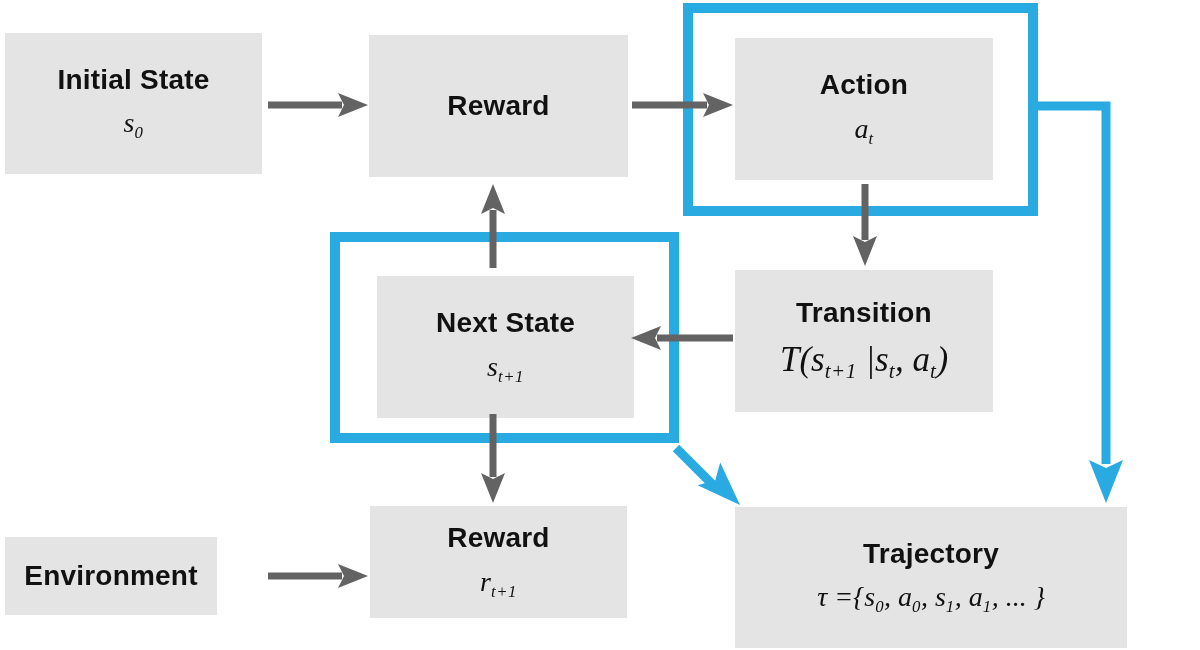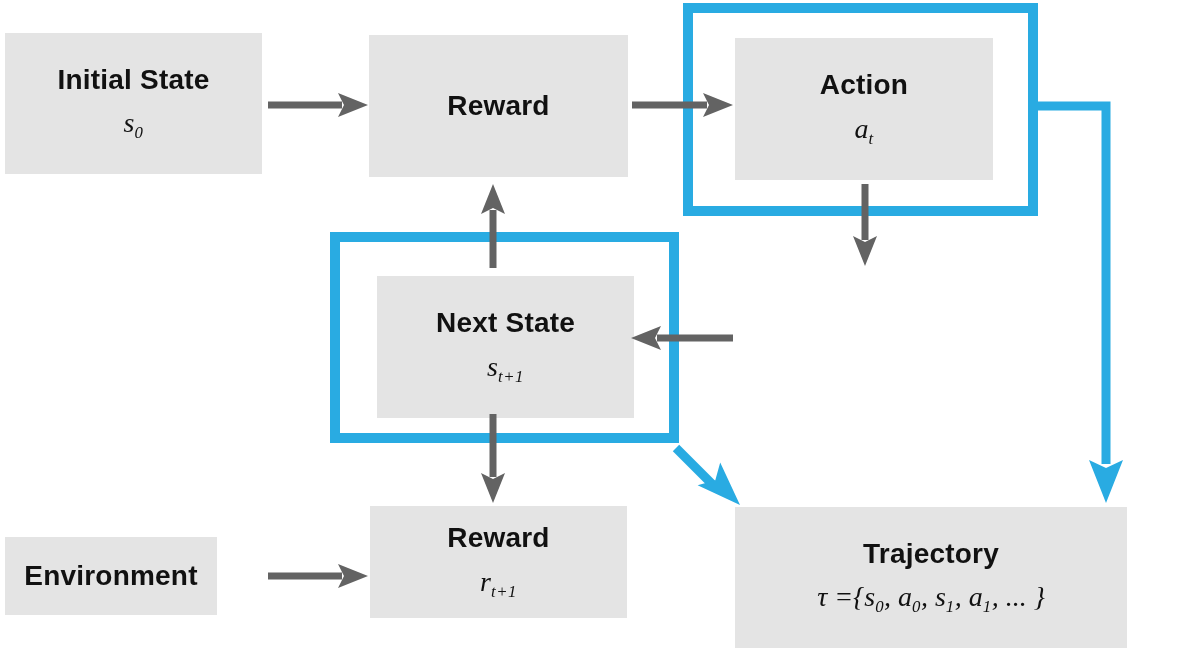--- a/index.html
+++ b/index.html
@@ -55,20 +55,24 @@
 
   <div class="node" style="left:369px;top:35px;width:259px;height:142px;">
     <div class="label">Reward</div>
   </div>
 
   <div class="node" style="left:735px;top:38px;width:258px;height:142px;">
     <div class="label">Action</div>
     <div class="formula"><span class="i">a</span><span class="sub">t</span></div>
   </div>
 
+  <div class="node" style="left:735px;top:270px;width:258px;height:142px;">
+    <div class="label">Transition</div>
+    <div class="formula" style="font-size:35px;"><span class="i">T(s</span><span class="sub">t+1</span><span class="i"> |s</span><span class="sub">t</span><span class="i">, a</span><span class="sub">t</span><span class="i">)</span></div>
+  </div>
 
   <div class="node" style="left:370px;top:276px;width:257px;height:142px;margin-left:7px;">
     <div class="label">Next State</div>
     <div class="formula"><span class="i">s</span><span class="sub">t+1</span></div>
   </div>
 
   <div class="node" style="left:370px;top:506px;width:257px;height:112px;">
     <div class="label">Reward</div>
     <div class="formula"><span class="i">r</span><span class="sub">t+1</span></div>
   </div>

